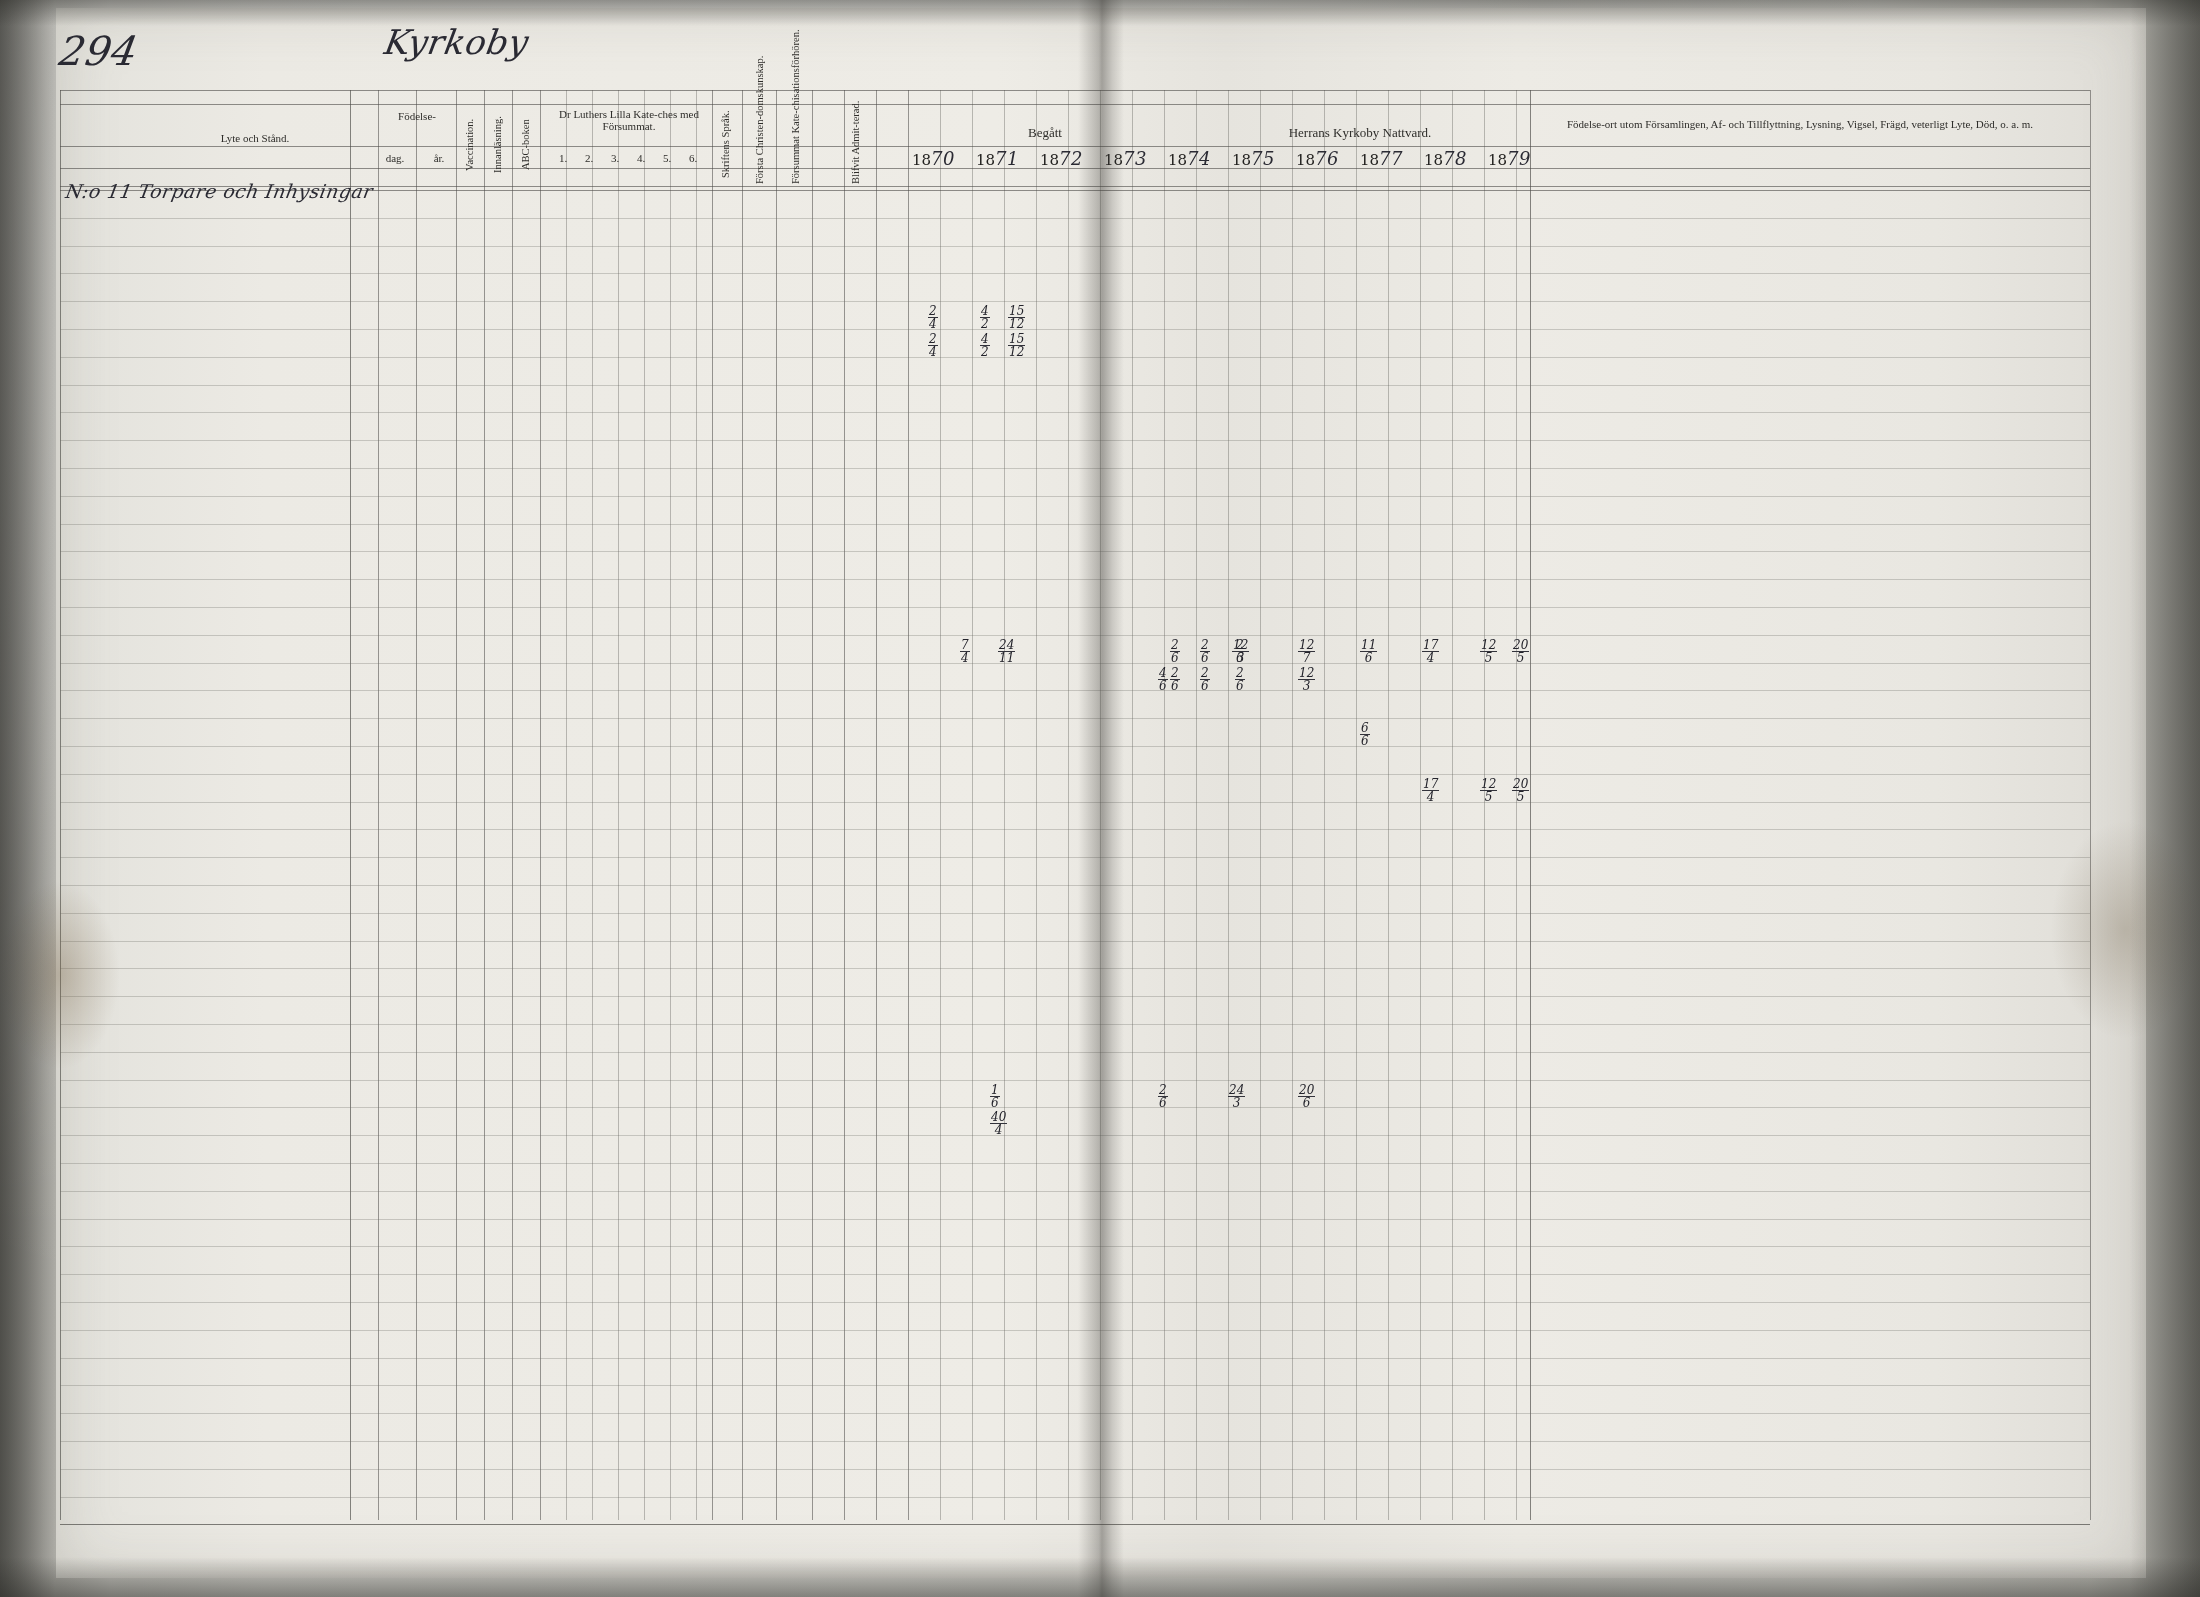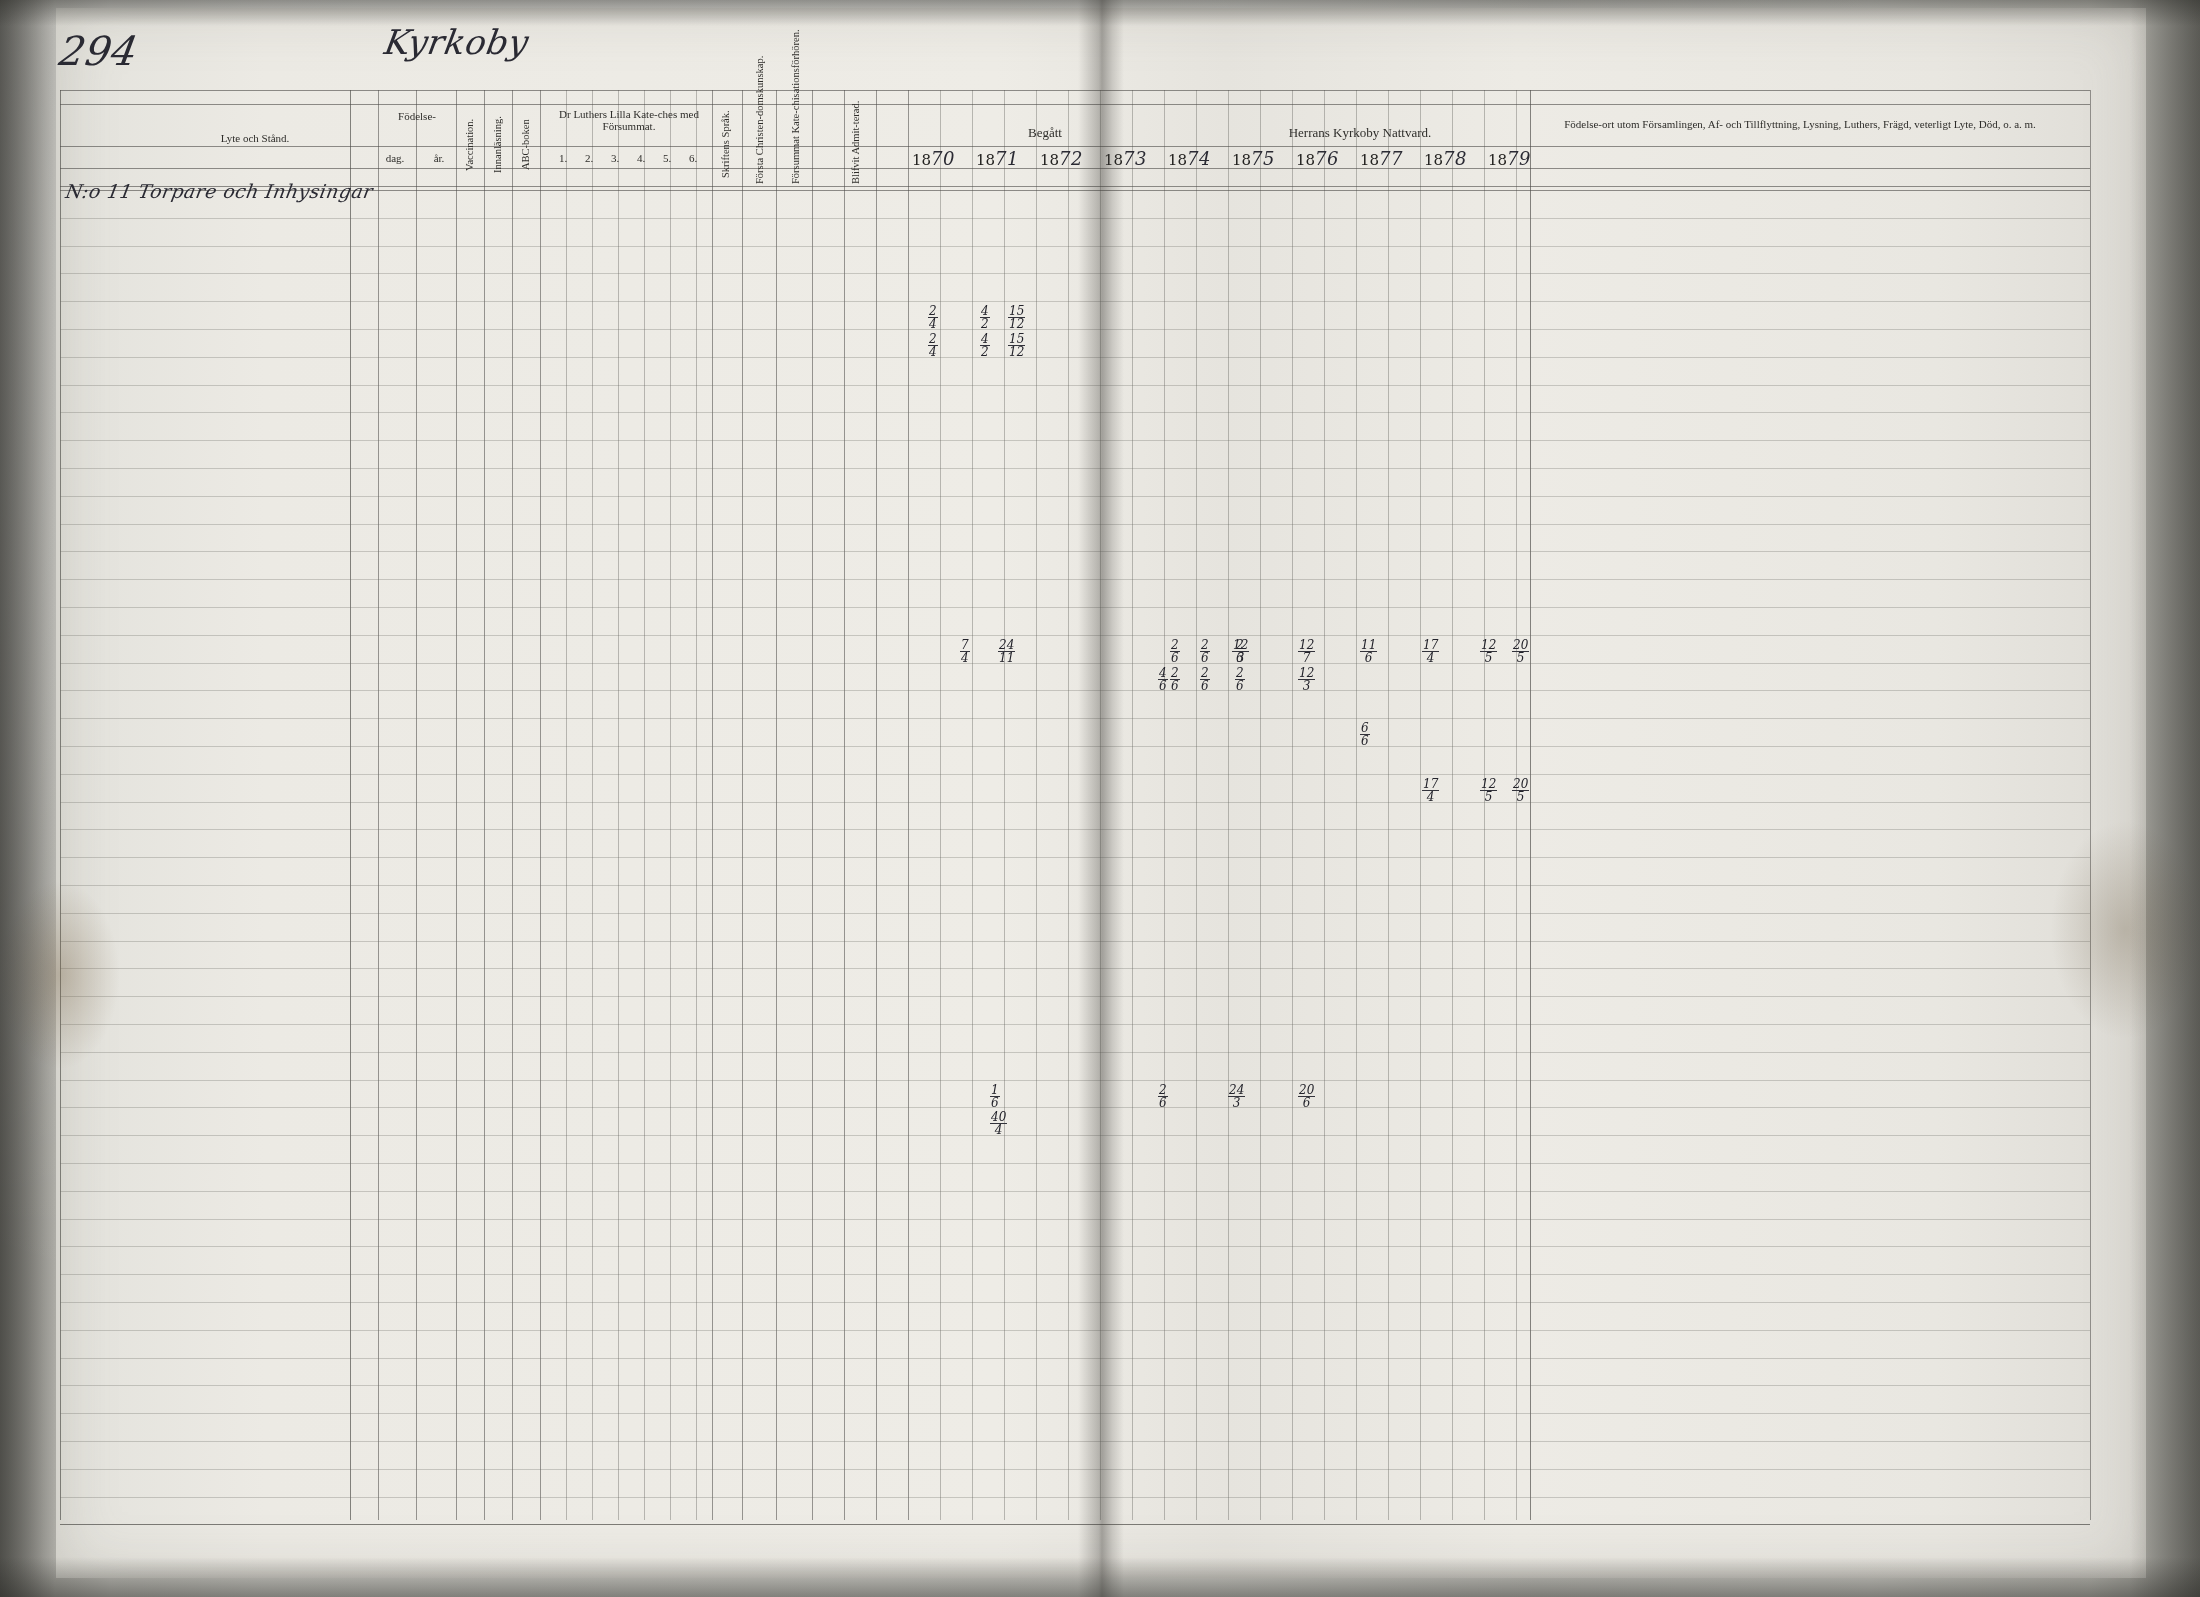--- a/index.html
+++ b/index.html
@@ -183,21 +183,21 @@
     <div class="hdr" style="left:596px;top:62px;width:22px;">5.</div>
     <div class="hdr" style="left:622px;top:62px;width:22px;">6.</div>
 
     <div class="hdr vert" style="left:660px;top:14px;height:80px;">Skriftens Språk.</div>
     <div class="hdr vert" style="left:694px;top:8px;height:86px;">Första Christen-domskunskap.</div>
     <div class="hdr vert" style="left:730px;top:8px;height:86px;">Försummat Kate-chisationsförhören.</div>
     <div class="hdr vert" style="left:790px;top:14px;height:80px;">Blifvit Admit-terad.</div>
 
     <div class="hdr" style="left:930px;top:36px;width:110px;font-size:13px;">Begått</div>
     <div class="hdr" style="left:1130px;top:36px;width:340px;font-size:13px;">Herrans Kyrkoby Nattvard.</div>
-    <div class="hdr" style="left:1480px;top:28px;width:520px;">Födelse-ort utom Församlingen, Af- och Tillflyttning, Lysning, Luthers, Frägd, veterligt Lyte, Död, o. a. m.</div>
+    <div class="hdr" style="left:1480px;top:28px;width:520px;">Födelse-ort utom Församlingen, Af- och Tillflyttning, Lysning, Vigsel, Frägd, veterligt Lyte, Död, o. a. m.</div>
 
     <div id="years">
         <div class="yr" style="left: 852px; top: 58px;"><i>18</i><span class="hand" style="font-size: 18px;">70</span></div>
         <div class="yr" style="left: 916px; top: 58px;"><i>18</i><span class="hand" style="font-size: 18px;">71</span></div>
         <div class="yr" style="left: 980px; top: 58px;"><i>18</i><span class="hand" style="font-size: 18px;">72</span></div>
         <div class="yr" style="left: 1044px; top: 58px;"><i>18</i><span class="hand" style="font-size: 18px;">73</span></div>
         <div class="yr" style="left: 1108px; top: 58px;"><i>18</i><span class="hand" style="font-size: 18px;">74</span></div>
         <div class="yr" style="left: 1172px; top: 58px;"><i>18</i><span class="hand" style="font-size: 18px;">75</span></div>
         <div class="yr" style="left: 1236px; top: 58px;"><i>18</i><span class="hand" style="font-size: 18px;">76</span></div>
         <div class="yr" style="left: 1300px; top: 58px;"><i>18</i><span class="hand" style="font-size: 18px;">77</span></div>

